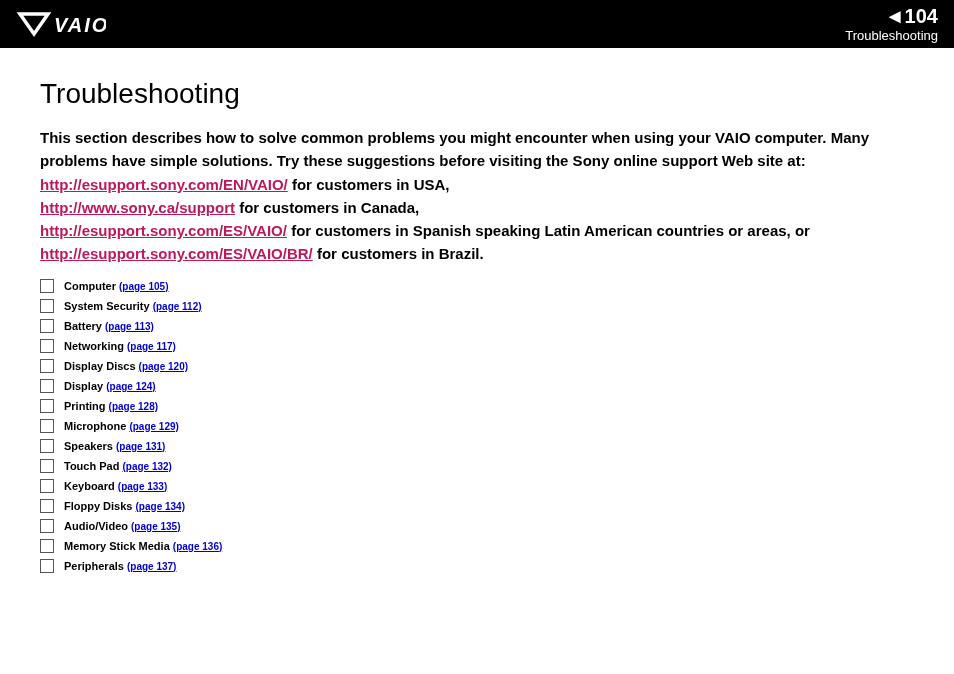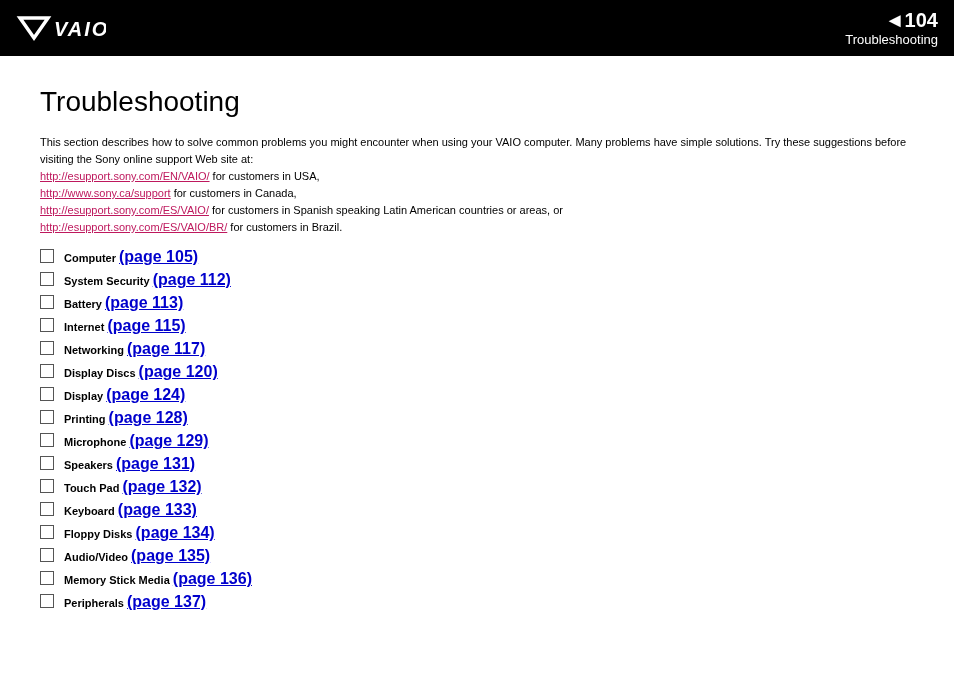--- a/index.html
+++ b/index.html
@@ -11,21 +11,21 @@
     body {
       width: 954px;
       height: 674px;
       font-family: Arial, sans-serif;
       background: #fff;
       overflow: hidden;
     }
 
     .header {
       background: #000;
-      height: 56px;
+      height: 48px;
       display: flex;
       align-items: center;
       justify-content: space-between;
       padding: 0 16px;
     }
 
     .header-logo {
       display: flex;
       align-items: center;
     }
@@ -53,24 +53,25 @@
     }
 
     .page-title {
       font-size: 28px;
       font-weight: normal;
       color: #000;
       margin-bottom: 16px;
     }
 
     .intro-text {
-      font-size: 11px;
+      font-size: 15px;
       color: #000;
       line-height: 1.55;
       margin-bottom: 12px;
+      font-weight: bold;
     }
 
     .intro-text a {
       color: #be185d;
       text-decoration: underline;
     }
 
     .toc-list {
       list-style: none;
       padding: 0;
@@ -95,21 +96,21 @@
     }
 
     .toc-label {
       font-weight: bold;
       color: #000;
       font-size: 11px;
     }
 
     .toc-link {
       color: #0000cc;
-      font-size: 16px;
+      font-size: 10px;
       font-weight: bold;
     }
   </style>
 </head>
 <body>
 
 <div class="header">
   <div class="header-logo">
 
     <svg width="90" height="36" viewBox="0 0 90 36">
@@ -144,24 +145,20 @@
     <li>
       <span class="checkbox-icon"></span>
       <span><span class="toc-label">System Security </span><a href="#" class="toc-link">(page 112)</a></span>
     </li>
     <li>
       <span class="checkbox-icon"></span>
       <span><span class="toc-label">Battery </span><a href="#" class="toc-link">(page 113)</a></span>
     </li>
     <li>
       <span class="checkbox-icon"></span>
-      <span><span class="toc-label">Internet </span><a href="#" class="toc-link">(page 115)</a></span>
-    </li>
-    <li>
-      <span class="checkbox-icon"></span>
       <span><span class="toc-label">Networking </span><a href="#" class="toc-link">(page 117)</a></span>
     </li>
     <li>
       <span class="checkbox-icon"></span>
       <span><span class="toc-label">Display Discs </span><a href="#" class="toc-link">(page 120)</a></span>
     </li>
     <li>
       <span class="checkbox-icon"></span>
       <span><span class="toc-label">Display </span><a href="#" class="toc-link">(page 124)</a></span>
     </li>

